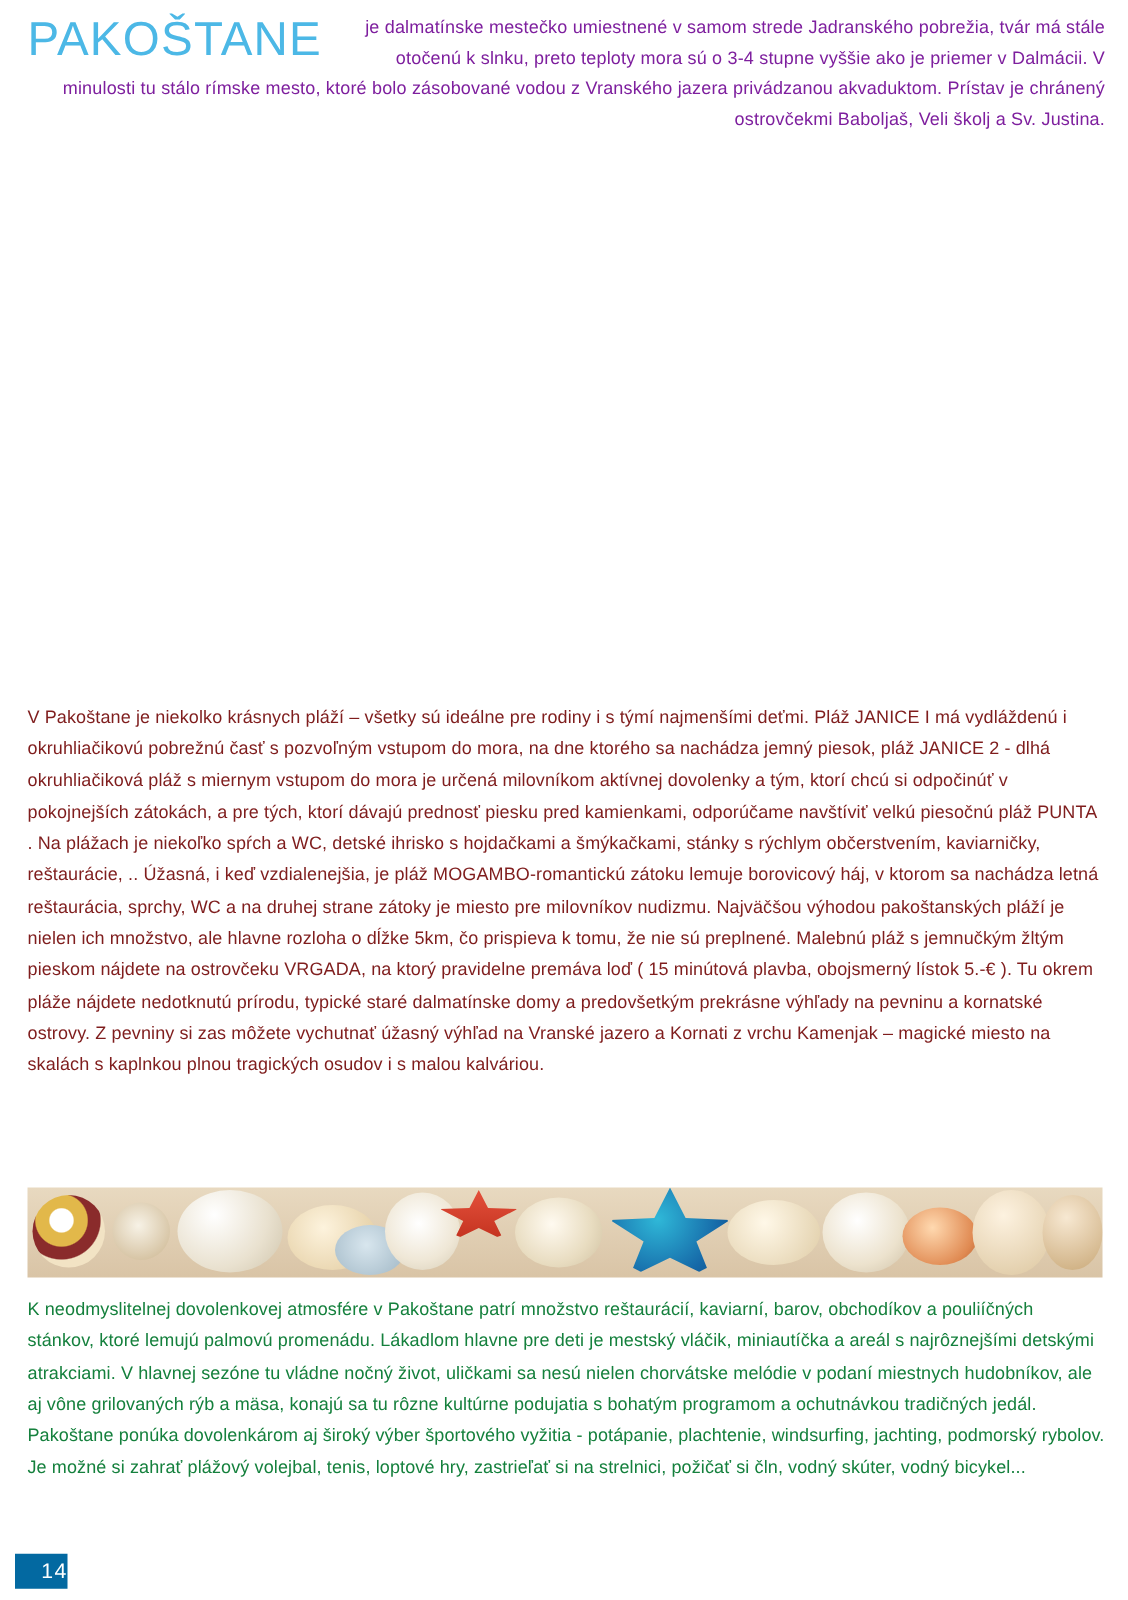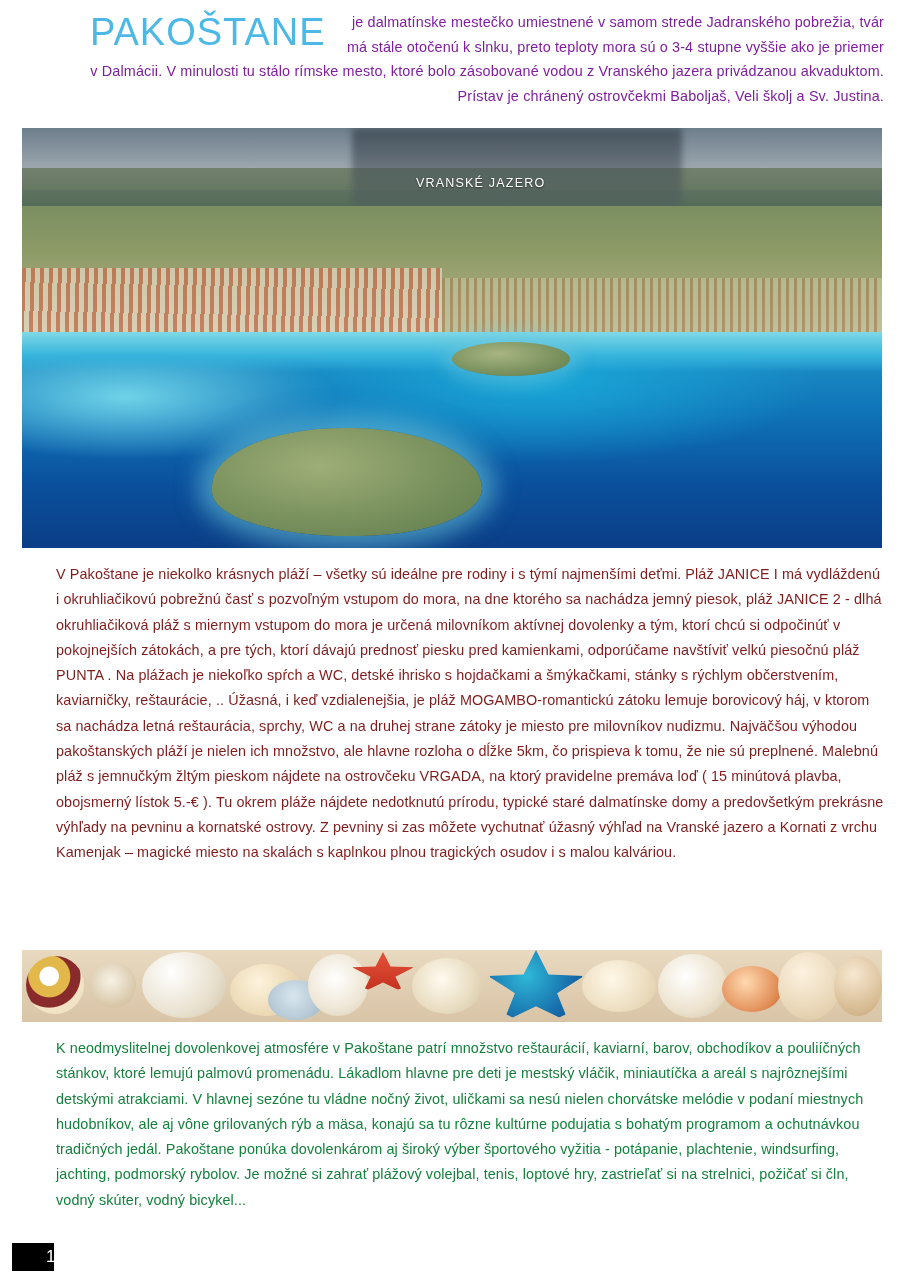--- a/index.html
+++ b/index.html
@@ -1,15 +1,15 @@
 <!DOCTYPE html>
 <html><head>
 <meta charset="utf-8">
 <style>
-  * { box-sizing: border-box; padding-left: 34px; }
+  * { box-sizing: border-box; }
   html, body {
     margin: 0;
     padding: 0;
     background: #ffffff;
   }
   body {
     width: 902px;
     height: 1280px;
     position: relative;
     font-family: "Liberation Sans", sans-serif;
@@ -180,51 +180,38 @@
     letter-spacing: 0.1px;
   }
 
   
   .pagenum {
     position: absolute;
     left: 12px;
     top: 1243px;
     width: 42px;
     height: 28px;
-    background: #000000;
+    background: #0369a1;
     color: #ffffff;
     font-size: 17px;
     line-height: 28px;
-    text-align: left;
+    text-align: right;
     letter-spacing: 1px;
   }
 </style>
 </head>
 <body>
 
 <div class="page">
 
   <div class="intro">
     <h1 class="title">PAKOŠTANE</h1>
     <div class="intro-text">je dalmatínske mestečko umiestnené v samom strede Jadranského pobrežia, tvár má stále otočenú k slnku, preto teploty mora sú o 3-4 stupne vyššie ako je priemer v Dalmácii. V minulosti tu stálo rímske mesto, ktoré bolo zásobované vodou z Vranského jazera privádzanou akvaduktom. Prístav je chránený ostrovčekmi Baboljaš, Veli školj a Sv. Justina.</div>
   </div>
 
-  <div class="hero">
-    <div class="hero-sky"></div>
-    <div class="hero-hills"></div>
-    <div class="hero-rain"></div>
-    <div class="hero-land"></div>
-    <div class="hero-town"></div>
-    <div class="hero-town2"></div>
-    <div class="hero-sea"></div>
-    <div class="hero-shallow"></div>
-    <div class="hero-island-small"></div>
-    <div class="hero-island-big"></div>
-    <div class="hero-caption">VRANSKÉ JAZERO</div>
-  </div>
 
   <div class="body1"> V Pakoštane je niekolko krásnych pláží – všetky sú ideálne pre rodiny i s týmí najmenšími deťmi. Pláž JANICE I má vydláždenú i okruhliačikovú pobrežnú časť s pozvoľným vstupom do mora, na dne ktorého sa nachádza jemný piesok, pláž JANICE 2 - dlhá okruhliačiková pláž s miernym vstupom do mora je určená milovníkom aktívnej dovolenky a tým, ktorí chcú si odpočinúť v pokojnejších zátokách, a pre tých, ktorí dávajú prednosť piesku pred kamienkami, odporúčame navštíviť velkú piesočnú pláž PUNTA . Na plážach je niekoľko spŕch a WC, detské ihrisko s hojdačkami a šmýkačkami, stánky s rýchlym občerstvením, kaviarničky, reštaurácie, .. Úžasná, i keď vzdialenejšia, je pláž MOGAMBO-romantickú zátoku lemuje borovicový háj, v ktorom sa nachádza letná reštaurácia, sprchy, WC a na druhej strane zátoky je miesto pre milovníkov nudizmu. Najväčšou výhodou pakoštanských pláží je nielen ich množstvo, ale hlavne rozloha o dĺžke 5km, čo prispieva k tomu, že nie sú preplnené. Malebnú pláž s jemnučkým žltým pieskom nájdete na ostrovčeku VRGADA, na ktorý pravidelne premáva loď ( 15 minútová plavba, obojsmerný lístok 5.-€ ). Tu okrem pláže nájdete nedotknutú prírodu, typické staré dalmatínske domy a predovšetkým prekrásne výhľady na pevninu a kornatské ostrovy. Z pevniny si zas môžete vychutnať úžasný výhľad na Vranské jazero a Kornati z vrchu Kamenjak – magické miesto na skalách s kaplnkou plnou tragických osudov i s malou kalváriou.</div>
 
   <div class="strip">
     <div class="sh s1"></div>
     <div class="sh s2"></div>
     <div class="sh s3"></div>
     <div class="sh s4"></div>
     <div class="sh s14"></div>
     <div class="sh s5"></div>

